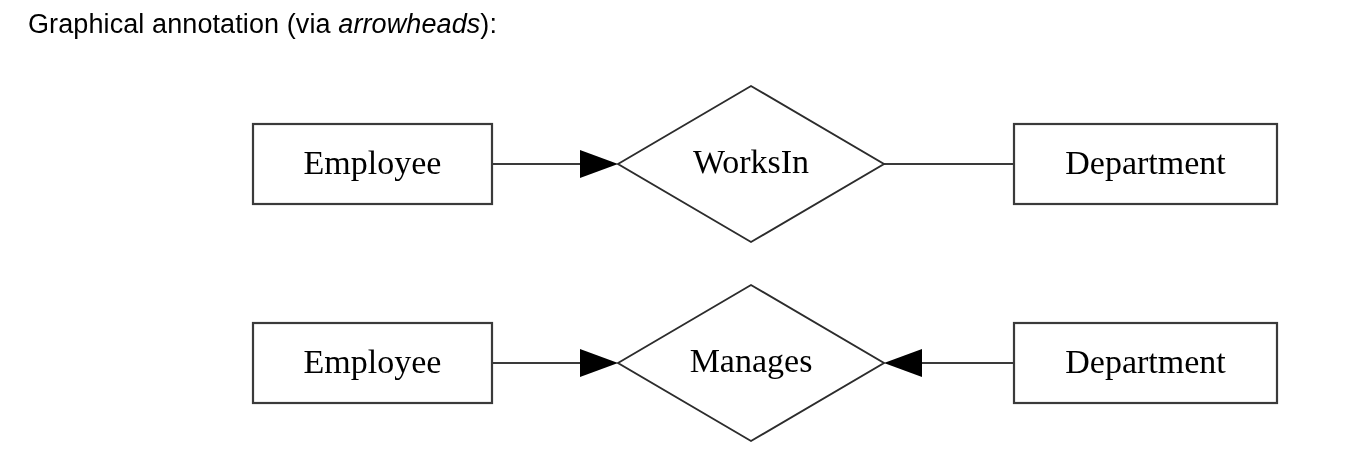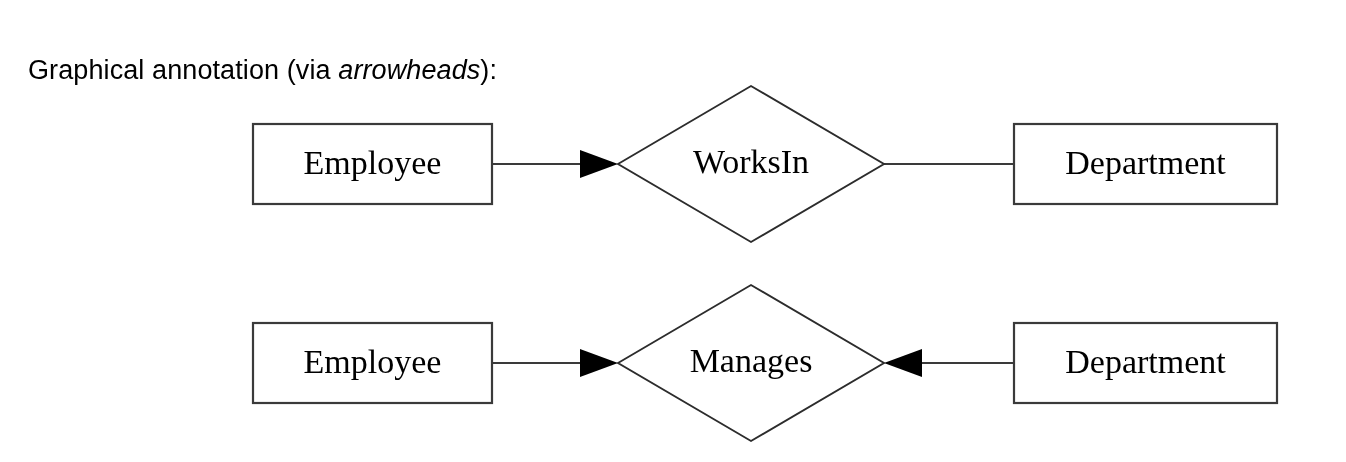--- a/index.html
+++ b/index.html
@@ -22,21 +22,20 @@
     position: absolute;
     left: 28px;
     top: 9px;
     font-family: "Liberation Sans", sans-serif;
     font-size: 27px;
     font-weight: 400;
     color: #000000;
     white-space: nowrap;
     letter-spacing: 0.1px;
     line-height: 1.15;
-    margin-top: 46px;
   }
   #caption .em {
     font-style: italic;
   }
 
   
   #diagram {
     position: absolute;
     left: 0;
     top: 0;

